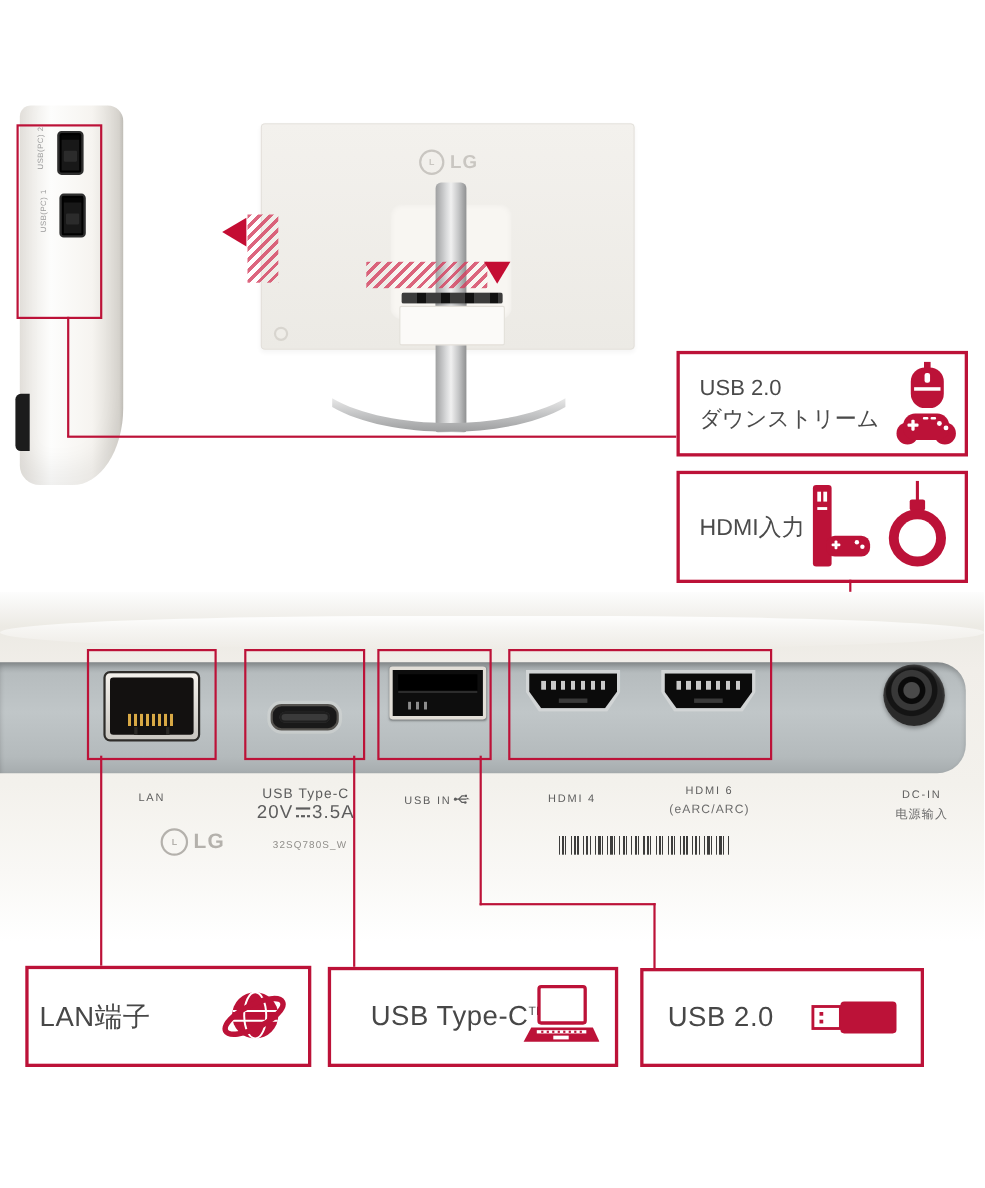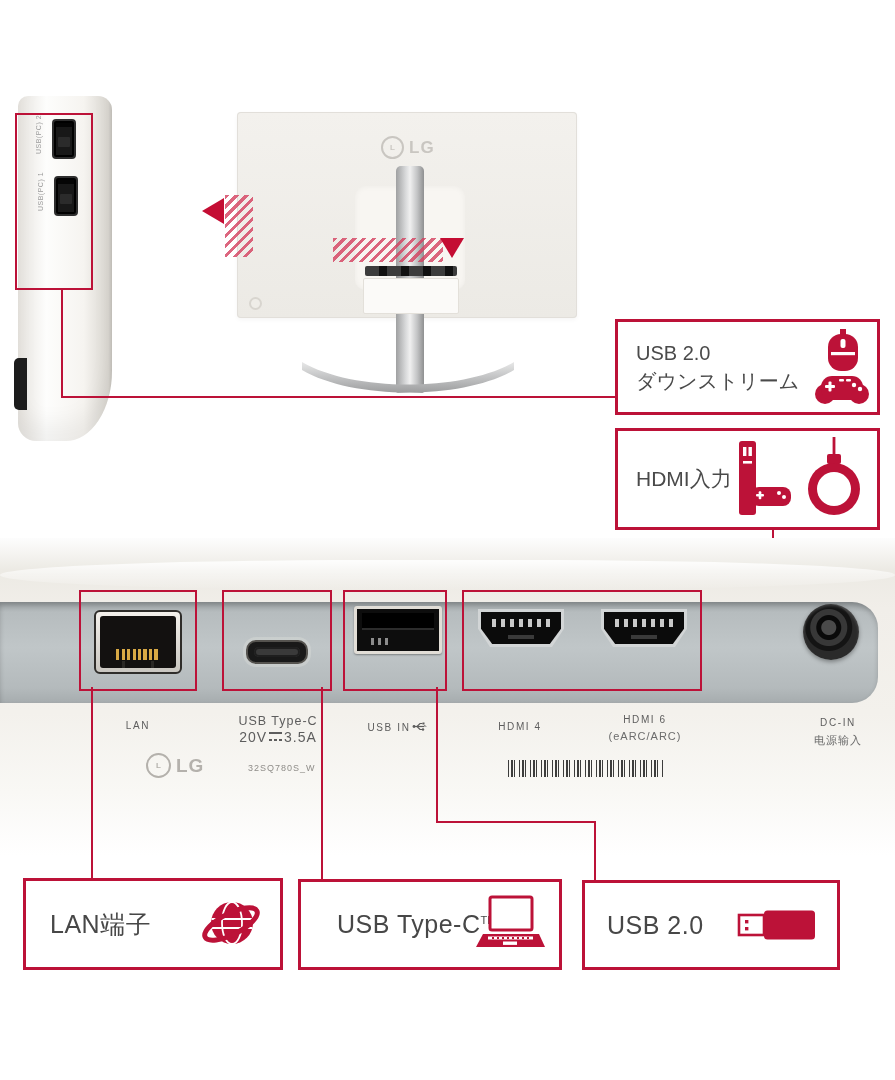--- a/index.html
+++ b/index.html
@@ -235,21 +235,21 @@
   </div>
   <div class="dcjack"></div>
 
   <div class="pbox" style="left:79px;top:590px;width:114px;height:97px;"></div>
   <div class="pbox" style="left:222px;top:590px;width:106px;height:97px;"></div>
   <div class="pbox" style="left:343px;top:590px;width:100px;height:97px;"></div>
   <div class="pbox" style="left:462px;top:590px;width:236px;height:97px;"></div>
 
   <div class="plabel" style="left:88px;top:720px;width:100px;">LAN</div>
   <div class="plabel" style="left:213px;top:714px;width:130px;font-size:12.5px;letter-spacing:1px;">USB Type-C</div>
-  <div class="plabel" style="left:213px;top:729px;width:130px;font-size:14px;letter-spacing:1px;">
+  <div class="plabel" style="left:213px;top:729px;width:130px;font-size:17px;letter-spacing:1px;">
     <span>20V</span><span class="dc-sym"></span><span>3.5A</span>
   </div>
   <div class="plabel" style="left:343px;top:721px;width:110px;">
     <span>USB IN</span><svg width="16" height="11" viewBox="0 0 16 11" style="vertical-align:-1px;margin-left:2px;">
         <g stroke="#5d5d5d" stroke-width="1.2" fill="none">
           <circle cx="2" cy="5.5" r="1.4" fill="#5d5d5d" stroke="none"></circle>
           <path d="M2,5.5 H12"></path>
           <path d="M5,5.5 L8,2.5 H10.5"></path>
           <path d="M5,5.5 L8,8.5 H10"></path>
         </g>
@@ -271,21 +271,21 @@
   <div class="model">32SQ780S_W</div>
   <div class="barcode"></div>
 
   <div class="line" style="left:91px;top:687px;width:2px;height:191px;"></div>
   <div class="line" style="left:321px;top:687px;width:2px;height:192px;"></div>
   <div class="line" style="left:436px;top:687px;width:2px;height:136px;"></div>
   <div class="line" style="left:436px;top:821px;width:160px;height:2px;"></div>
   <div class="line" style="left:594px;top:821px;width:2px;height:59px;"></div>
 
   <div class="cbox" style="left:23px;top:878px;width:254px;height:86px;">
-    <div class="legend-label" style="padding-left:24px;text-align:center;">LAN端子</div>
+    <div class="legend-label" style="padding-left:10px;text-align:center;">LAN端子</div>
     <div style="position:absolute;right:18px;top:14px;">
       <svg class="icon" width="62" height="58" viewBox="0 0 62 58">
         <circle cx="32" cy="28" r="21" fill="#bc1238"></circle>
         <ellipse cx="32" cy="28" rx="10" ry="21" fill="none" stroke="#fff" stroke-width="1.8"></ellipse>
         <path d="M11.5,24 h41 M11.5,33 h41" stroke="#fff" stroke-width="1.8" fill="none"></path>
         <ellipse cx="31" cy="29" rx="29" ry="10.5" fill="none" stroke="#bc1238" stroke-width="5" transform="rotate(-27 31 29)"></ellipse>
       </svg>
     </div>
   </div>
 

